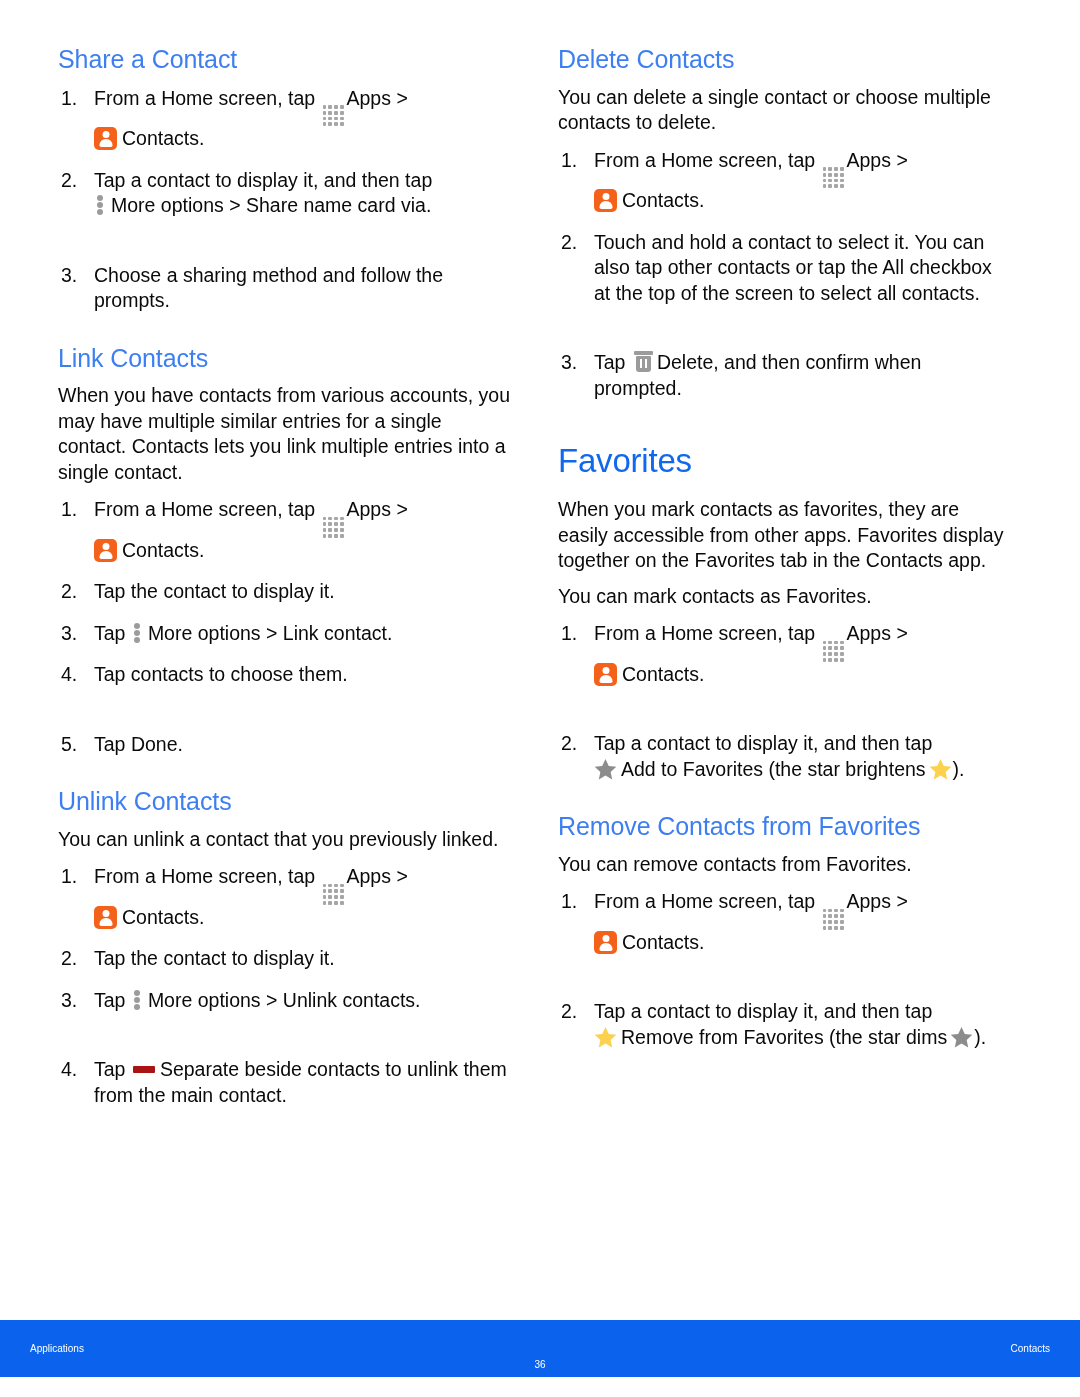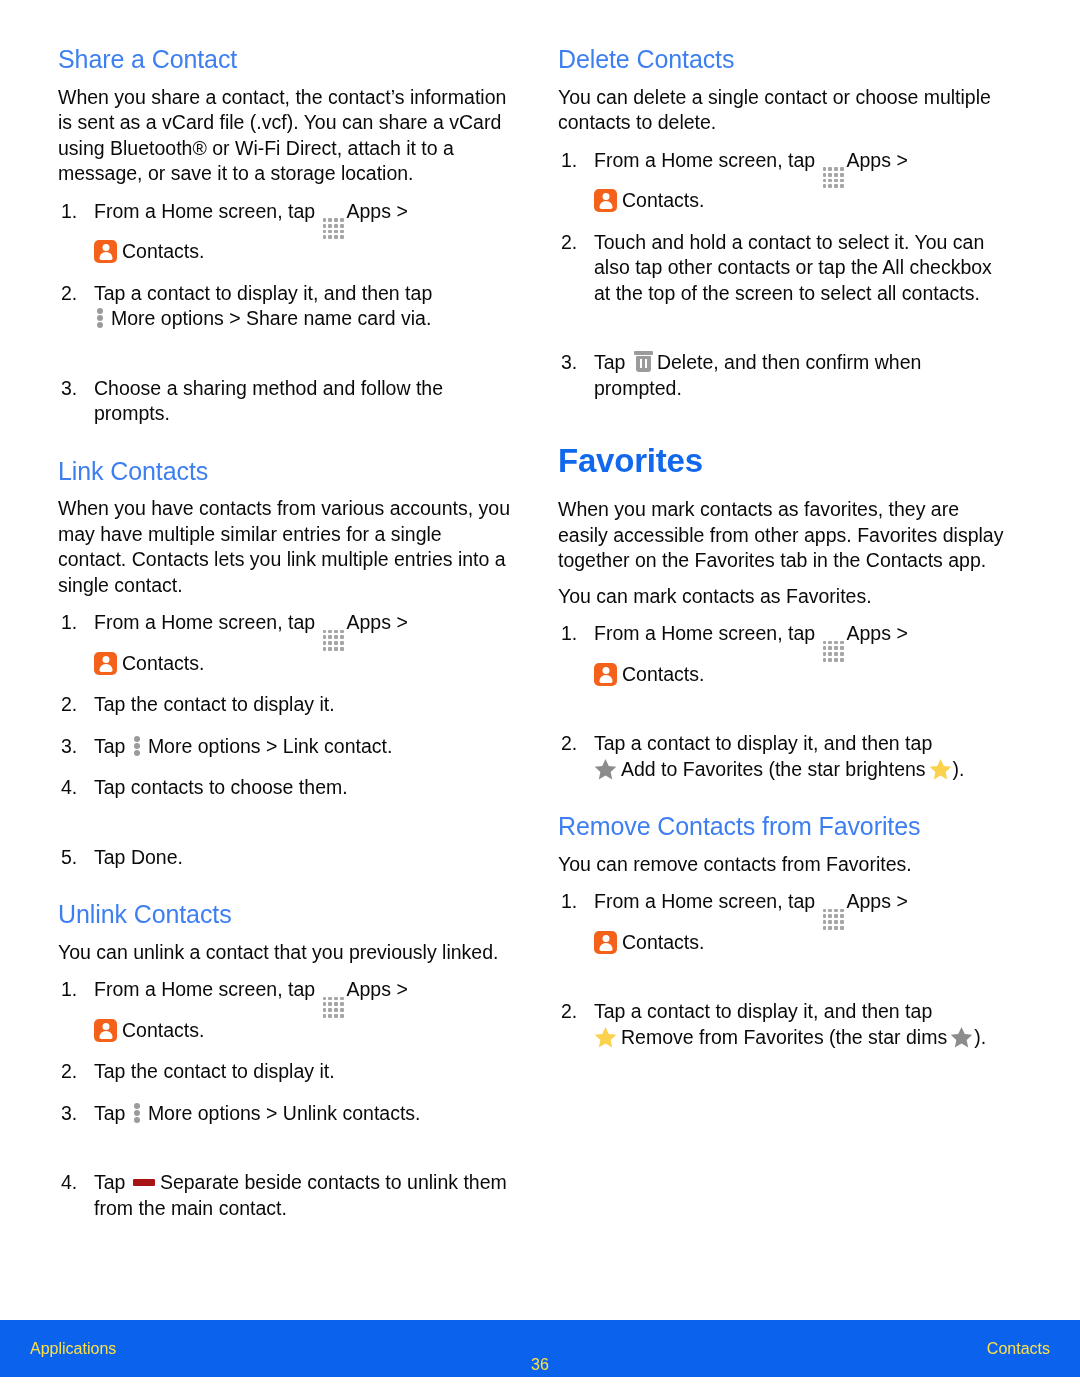--- a/index.html
+++ b/index.html
@@ -30,21 +30,21 @@
     display: flex;
     gap: 45px;
     padding: 0 55px 0 58px;
   }
   .col { width: 455px; flex: 0 0 455px; }
 
   
   h1.sec-title {
     font-size: 33px;
     line-height: 1.1;
-    font-weight: bold;
+    font-weight: normal;
     color: #1268ec;
     margin: 42px 0 18px 0;
     letter-spacing: -0.2px;
   }
   h2.sub-title {
     font-size: 25px;
     line-height: 1.15;
     font-weight: normal;
     color: #3d7ff0;
     margin: 30px 0 11px 0;
@@ -207,39 +207,38 @@
   
   .footer-bar {
     position: absolute;
     left: 0;
     bottom: 21px;
     width: 1080px;
     height: 57px;
     background: #0b63ed;
     display: flex;
     align-items: center;
-    color: #fde047;
-    font-size: 16px;
+    color: #ffffff;
+    font-size: 10px;
   }
   .footer-left  { position: absolute; left: 30px;  }
   .footer-center{ position: absolute; left: 0; width: 1080px; text-align: center; margin-top: 32px; }
   .footer-right { position: absolute; right: 30px; }
 </style>
 </head>
 <body>
 
 <div class="page">
 
   <div class="columns">
 
     <div class="col">
 
       <section>
         <h2 class="sub-title first">Share a Contact</h2>
-        <p class="body">When you share a contact, the contact’s information is sent as a vCard file (.vcf). You can share a vCard using Bluetooth® or Wi-Fi Direct, attach it to a message, or save it to a storage location.</p>
 
         <ol class="steps">
           <li>
             <span>From a Home screen, tap</span>
             <span class="icon apps-icon">
                 <i></i>
                 <i></i>
                 <i></i>
                 <i></i>
                 <i></i>

